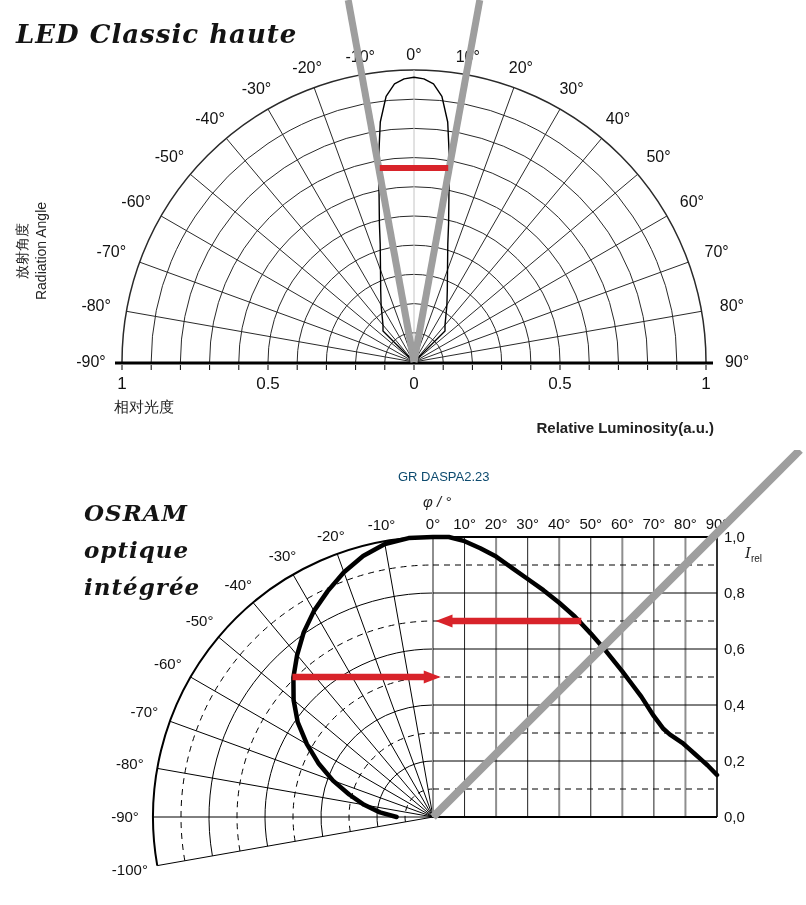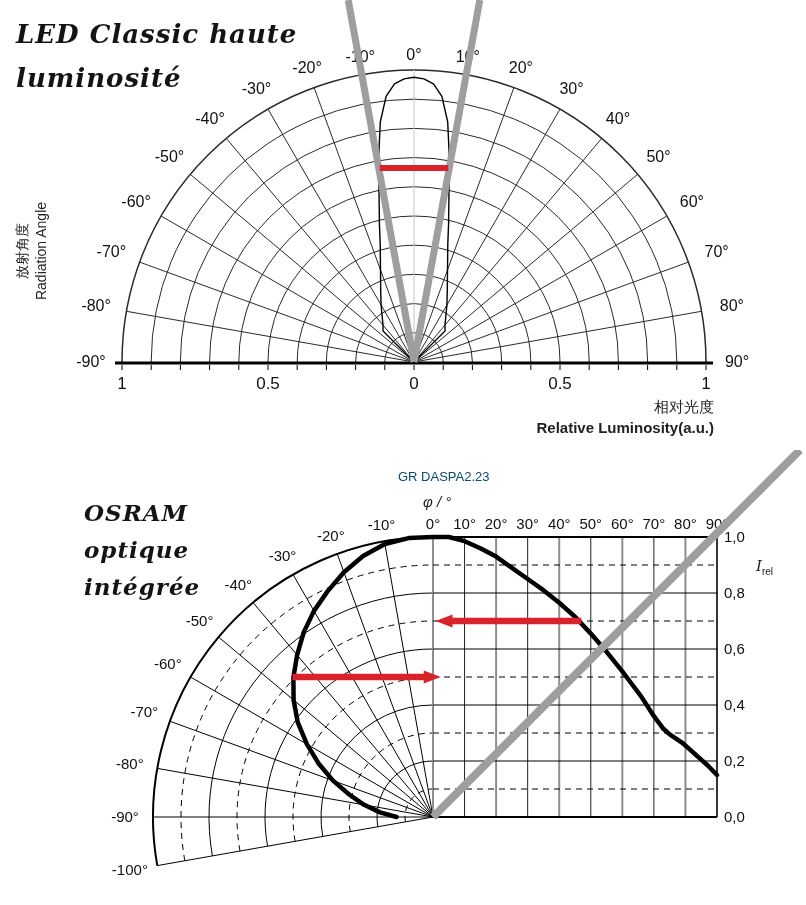--- a/index.html
+++ b/index.html
@@ -5,43 +5,42 @@
   html,body{margin:0;padding:0;background:#fff;}
   #stage{position:relative;width:806px;height:905px;background:#fff;overflow:hidden;
          font-family:"Liberation Sans",sans-serif;color:#111;}
   .script-title{position:absolute;font-family:"DejaVu Serif",serif;font-style:italic;
                 font-weight:bold;color:#141414;letter-spacing:1px;}
   #title-top{left:16px;top:12px;font-size:26px;line-height:44px;}
   #title-bottom{left:36px;top:494px;font-size:23px;line-height:37px;margin-left:48px;}
   .axis-text{position:absolute;color:#222;}
   #yaxis-top{left:-53px;top:232px;width:170px;text-align:center;transform:rotate(-90deg);
              font-size:14px;line-height:19px;}
-  #xlabel-cjk{left:114px;top:398px;width:600px;text-align:right;font-size:15px;}
+  #xlabel-cjk{left:114px;top:398px;width:600px;text-align:left;font-size:15px;}
   #xlabel-en{left:114px;top:419px;width:600px;text-align:right;font-size:15px;font-weight:bold;}
   #watermark{left:398px;top:469px;font-size:13px;color:#0c4a6e;}
   #phi-label{left:423px;top:493px;font-size:15px;font-style:italic;}
-  #irel-label{left:745px;top:557px;font-size:15px;margin-left:11px;}
+  #irel-label{left:745px;top:544px;font-size:15px;}
   #irel-label i{font-family:"DejaVu Serif",serif;}
   #irel-label sub{font-size:10px;}
   svg{position:absolute;left:0;}
   #chart-top{top:0;}
   #chart-bottom{top:450px;}
   text{font-family:"Liberation Sans",sans-serif;fill:#111;}
   .lblT{font-size:16px;}
   .lblB{font-size:15px;}
   .tickT{font-size:17px;}
 </style>
 </head>
 <body>
 
 <div id="stage">
 
   <div id="title-top" class="script-title">
     <div>LED Classic haute</div>
-    <div>luminosité</div>
   </div>
 
   <div id="yaxis-top" class="axis-text">
     <div>放射角度</div>
     <div>Radiation Angle</div>
   </div>
 
   <svg id="chart-top" width="806" height="450">
       <g fill="none" stroke="#2a2a2a" stroke-width="1">
         <path d="M 384.8 362 A 29.2 29.2 0 0 1 414 332.8 A 29.2 29.2 0 0 1 443.2 362" stroke-width="1"></path>

